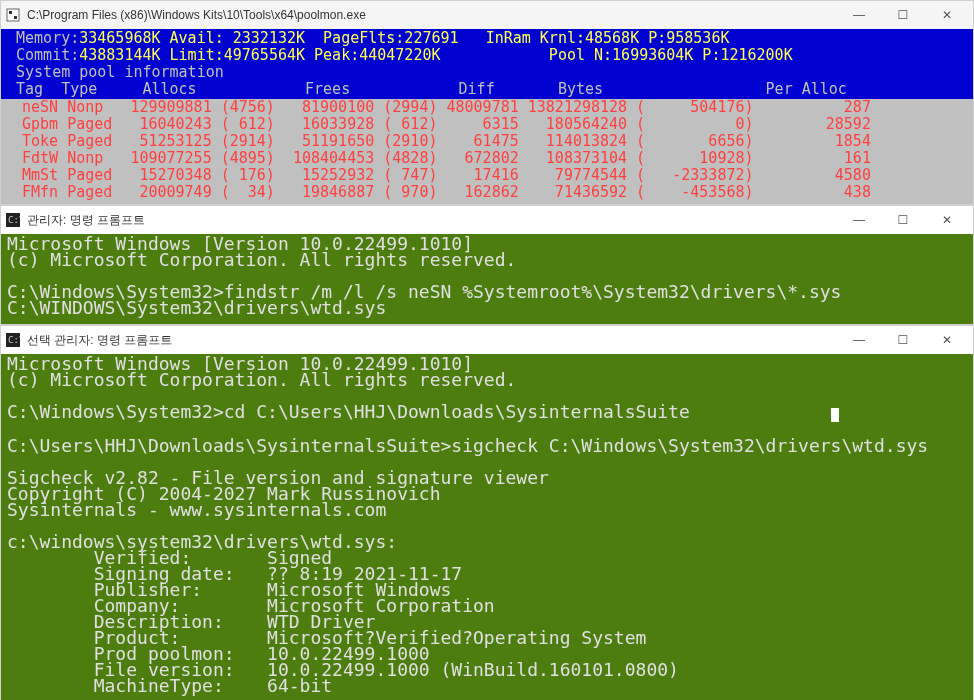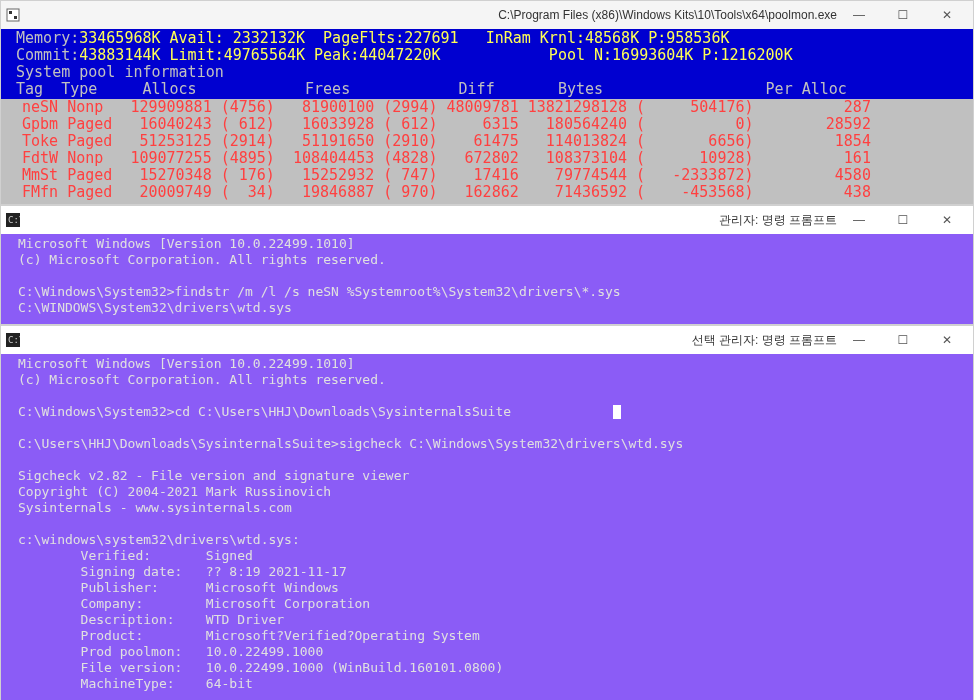--- a/index.html
+++ b/index.html
@@ -18,21 +18,20 @@
     }
     .titlebar {
       background: #f5f5f5;
       height: 28px;
       display: flex;
       align-items: center;
       padding: 9px 4px;
       font-family: "Segoe UI", sans-serif;
       font-size: 12px;
       color: #333;
-      text-align: right;
     }
     .titlebar-dark {
       background: #ffffff;
     }
     .title-icon {
       width: 16px;
       height: 16px;
       margin-right: 6px;
       display: flex;
       align-items: center;
@@ -76,26 +75,26 @@
     .poolmon-rows {
       padding: 0 12px;
       white-space: pre;
     }
     .poolmon-row {
       color: #ff4040;
     }
 
     
     .cmd-body {
-      background: #8b5cf6;
+      background: #4d7c0f;
       color: #e0e0e0;
-      padding: 2px 17px;
+      padding: 2px 6px;
       white-space: pre;
       font-family: "Consolas", monospace;
-      font-size: 13px;
+      font-size: 18px;
       line-height: 16px;
       overflow: hidden;
     }
     #win2 .cmd-body { height: 90px; }
     #win3 .cmd-body { height: 350px; }
     .cursor {
       display: inline-block;
       width: 8px;
       height: 14px;
       background: #fff;
@@ -168,21 +167,21 @@
     </div>
   </div>
   <div class="cmd-body" id="cmd3-body"><span>Microsoft Windows [Version 10.0.22499.1010]</span>
 <span>(c) Microsoft Corporation. All rights reserved.</span>
 <span></span>
 <span>C:\Windows\System32&gt;cd C:\Users\HHJ\Downloads\SysinternalsSuite</span><span>             </span><span class="cursor"></span>
 <span></span>
 <span>C:\Users\HHJ\Downloads\SysinternalsSuite&gt;sigcheck C:\Windows\System32\drivers\wtd.sys</span>
 <span></span>
 <span>Sigcheck v2.82 - File version and signature viewer</span>
-<span>Copyright (C) 2004-2021 Mark Russinovich</span>
+<span>Copyright (C) 2004-2027 Mark Russinovich</span>
 <span>Sysinternals - www.sysinternals.com</span>
 <span></span>
 <span>c:\windows\system32\drivers\wtd.sys:</span>
 <span>        Verified:       Signed</span>
 <span>        Signing date:   ?? 8:19 2021-11-17</span>
 <span>        Publisher:      Microsoft Windows</span>
 <span>        Company:        Microsoft Corporation</span>
 <span>        Description:    WTD Driver</span>
 <span>        Product:        Microsoft?Verified?Operating System</span>
 <span>        Prod poolmon:   10.0.22499.1000</span>

